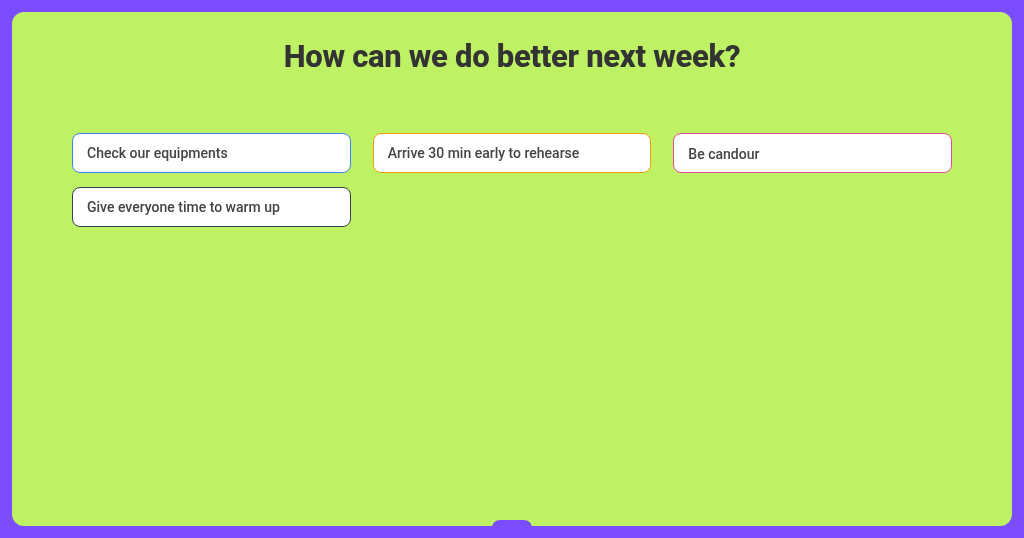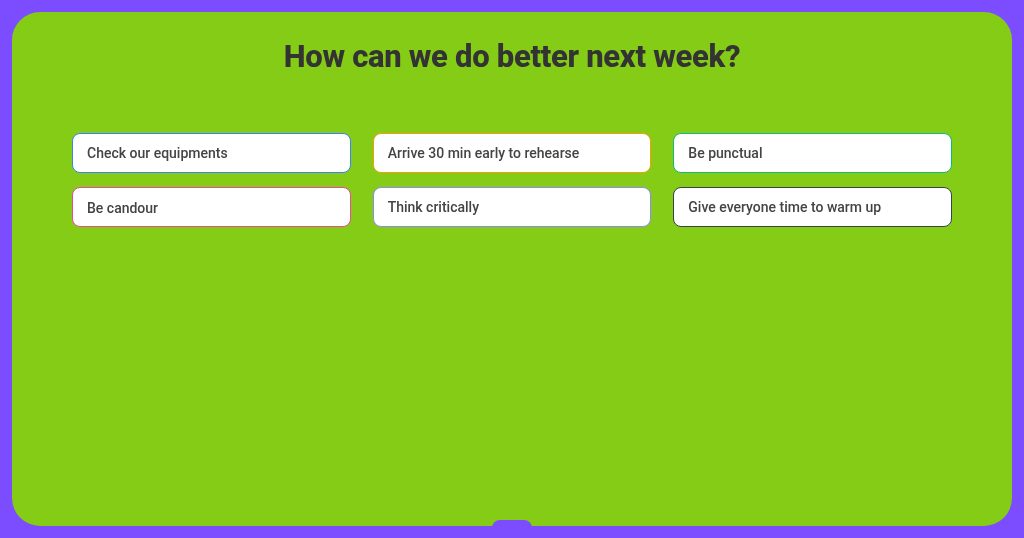--- a/index.html
+++ b/index.html
@@ -9,24 +9,24 @@
     }
     body {
       font-family: -apple-system, BlinkMacSystemFont, "Segoe UI", Roboto, Helvetica, Arial, sans-serif;
       background: #7c4dff;
       width: 1024px;
       height: 538px;
       overflow: hidden;
       padding: 12px;
     }
     .panel {
-      background: #84cc16;
+      background: #bef264;
       width: 100%;
       height: 100%;
-      border-radius: 28px;
+      border-radius: 12px;
       padding: 26px 60px 16px 60px;
       position: relative;
     }
     .title {
       text-align: center;
       font-size: 31px;
       font-weight: 800;
       color: #333333;
       margin-bottom: 58px;
       letter-spacing: -0.3px;
@@ -75,28 +75,22 @@
 <div class="panel">
   <h1 class="title">How can we do better next week?</h1>
 
   <div class="options-grid">
     <div class="option-card blue">
       <span>Check our equipments</span>
     </div>
     <div class="option-card orange">
       <span>Arrive 30 min early to rehearse</span>
     </div>
-    <div class="option-card green">
-      <span>Be punctual</span>
-    </div>
     <div class="option-card pink">
       <span>Be candour</span>
-    </div>
-    <div class="option-card purple">
-      <span>Think critically</span>
     </div>
     <div class="option-card dark">
       <span>Give everyone time to warm up</span>
     </div>
   </div>
 
   <div class="bottom-tab"></div>
 </div>
 
 </body></html>

